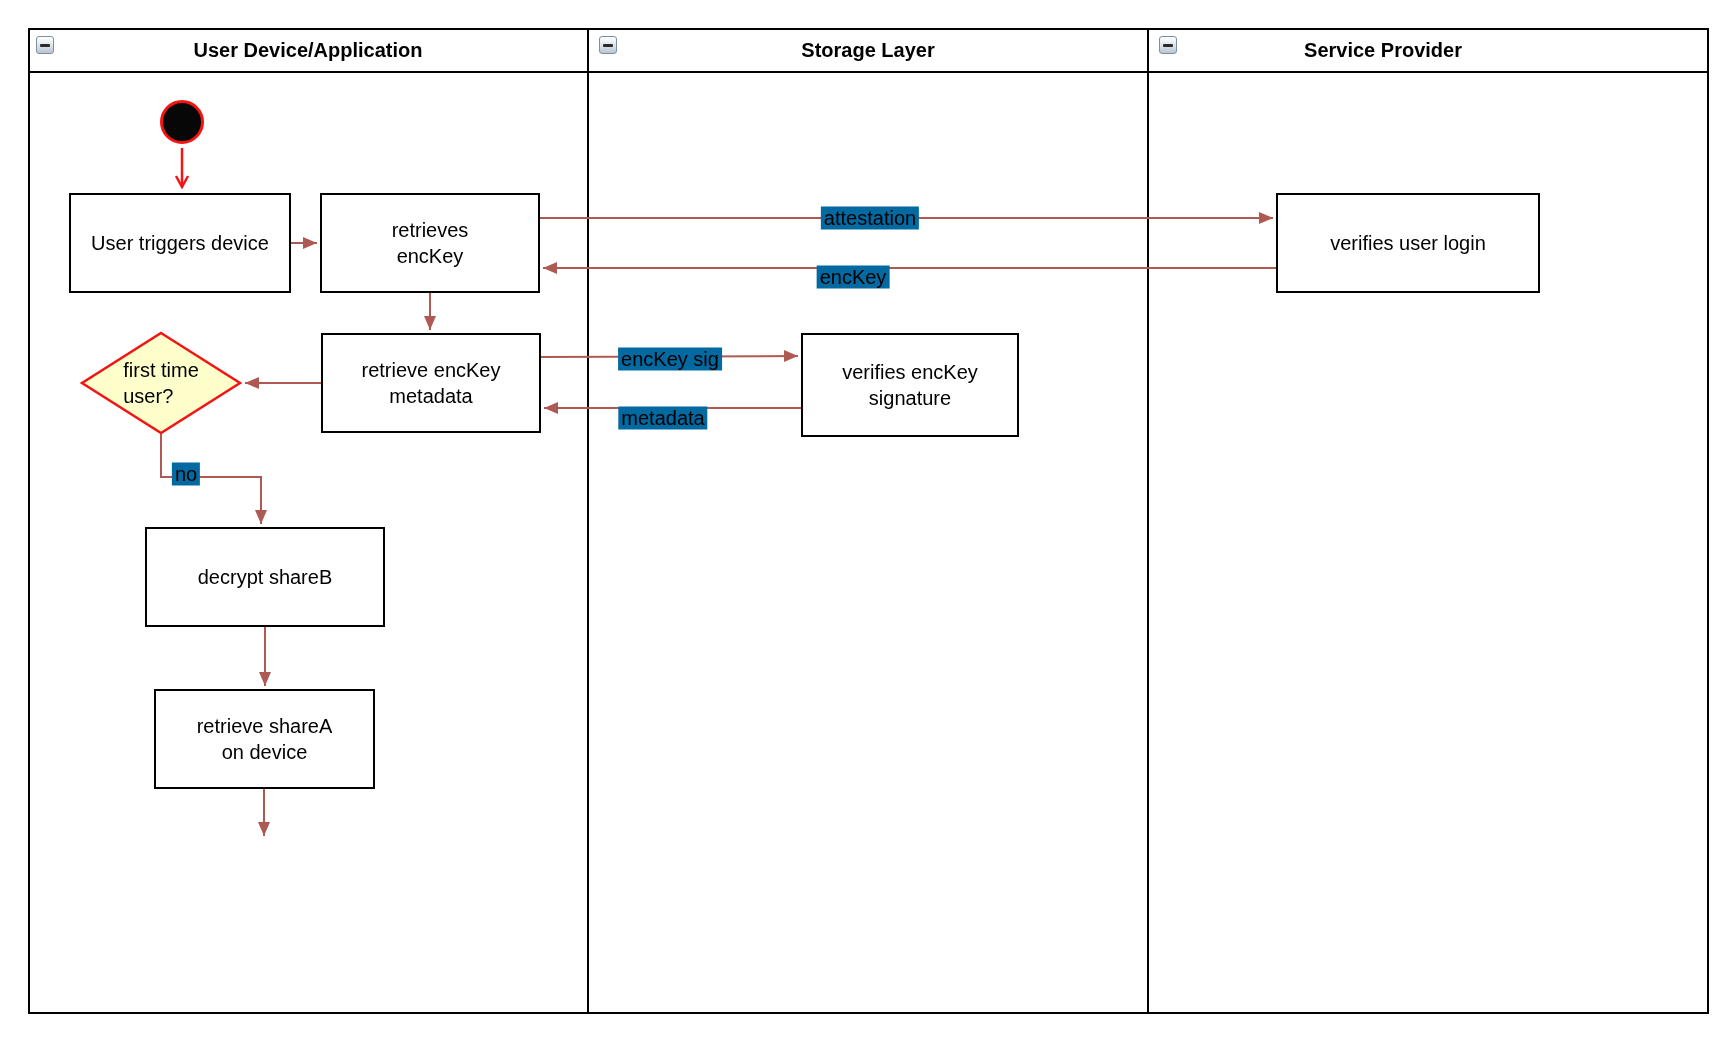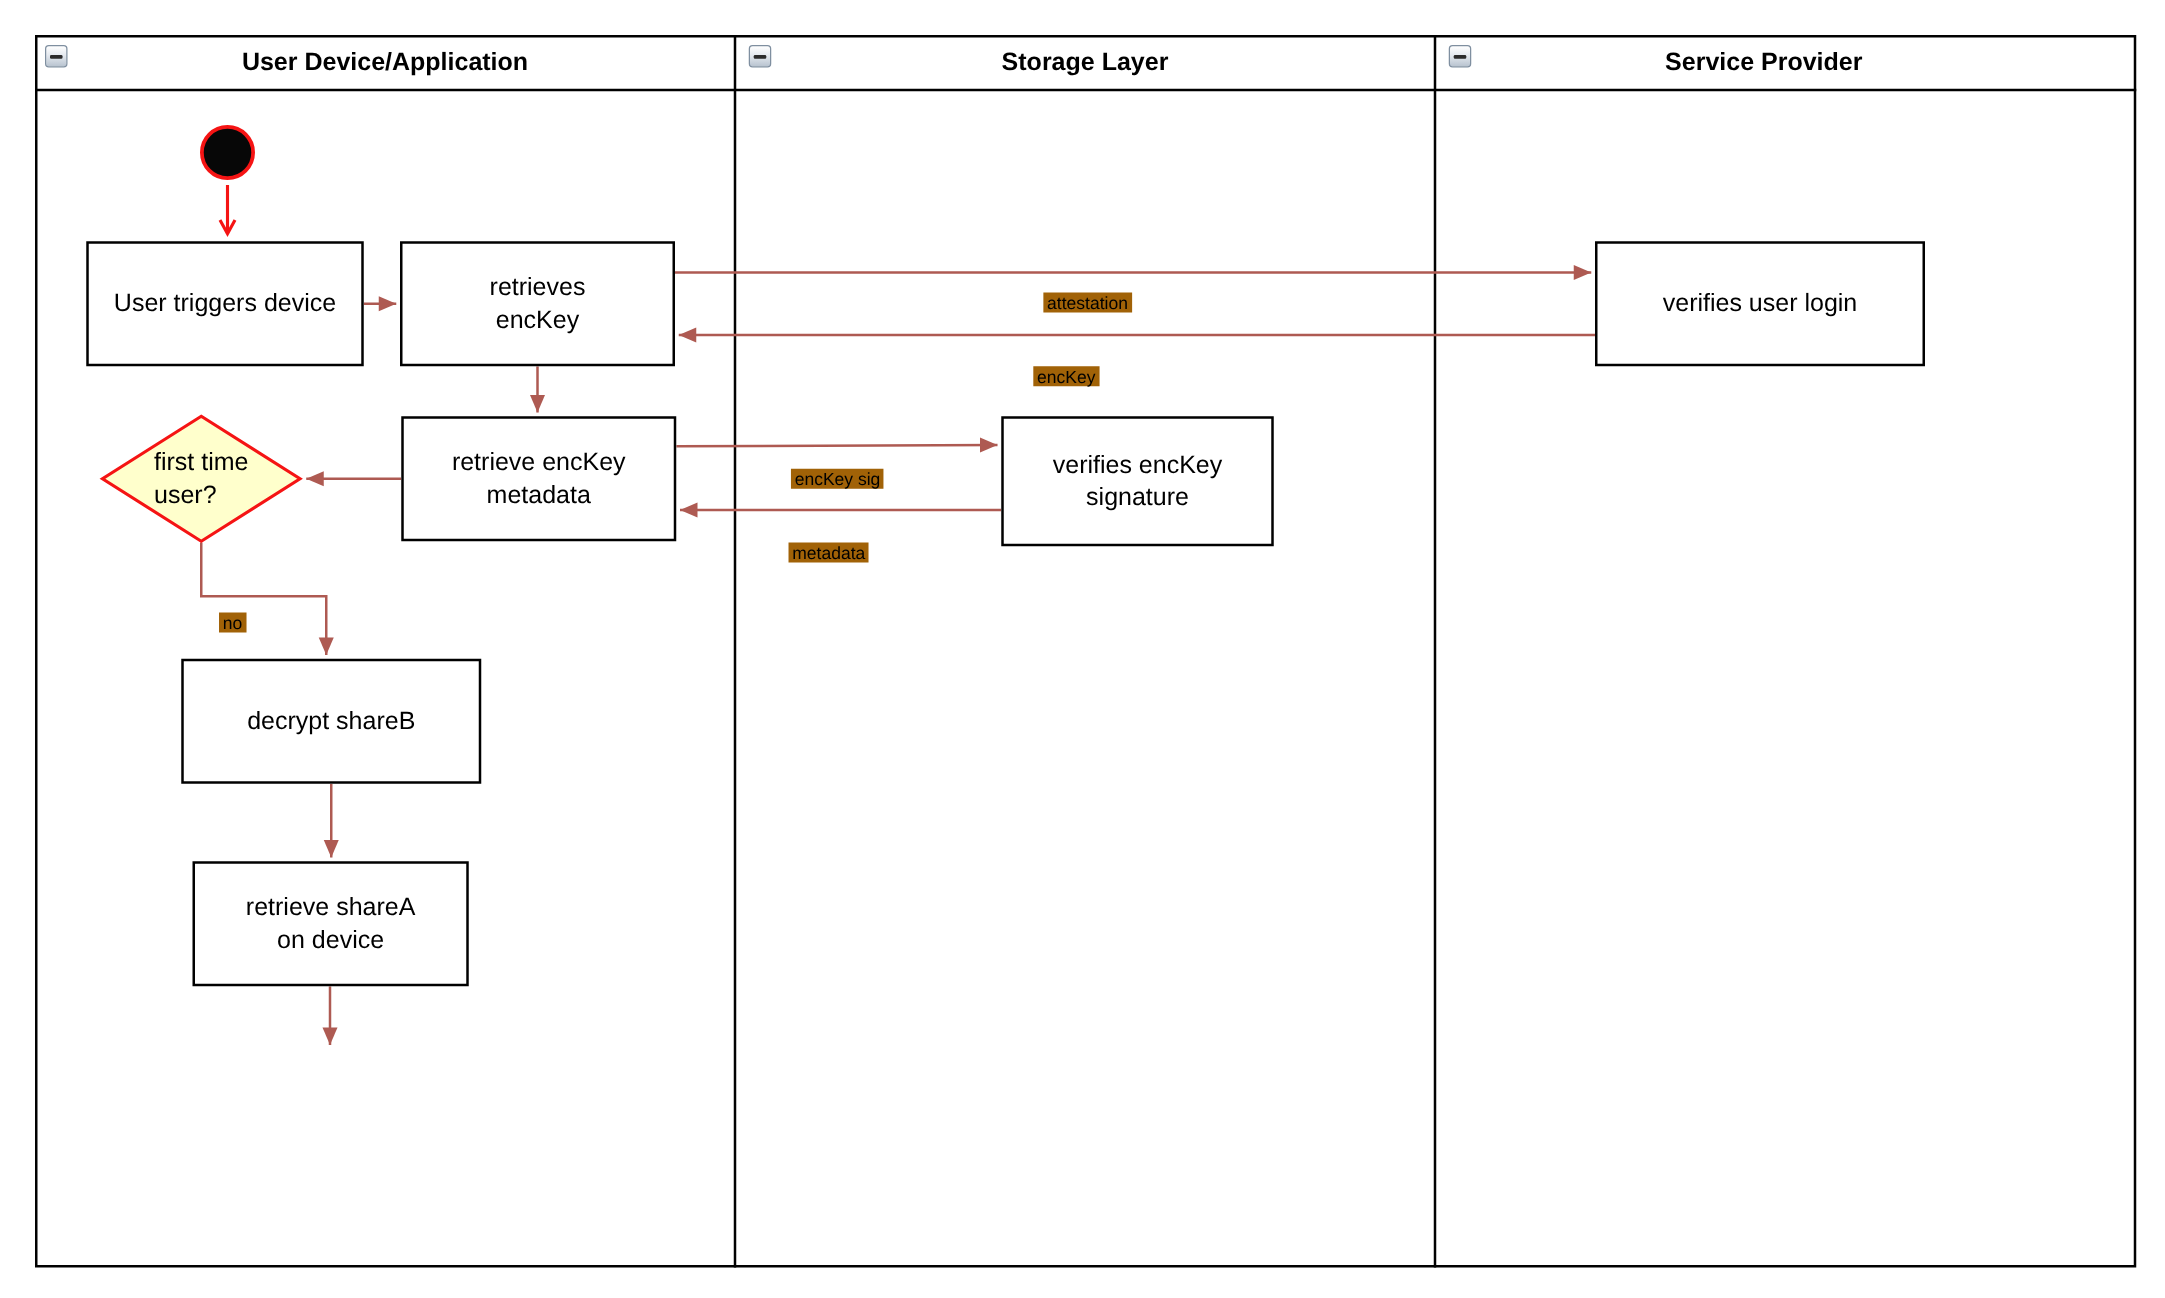--- a/index.html
+++ b/index.html
@@ -11,21 +11,21 @@
   .frame{position:absolute;left:28px;top:28px;width:1681px;height:986px;
     border:2px solid #000;box-sizing:border-box;background:transparent;}
   .vline{position:absolute;top:28px;width:2px;height:986px;background:#000;}
   #vline-1{left:587px;} #vline-2{left:1147px;}
   .header-sep{position:absolute;left:28px;top:71px;width:1681px;height:2px;background:#000;}
   
   .lane-title{position:absolute;top:28px;height:44px;line-height:44px;
     text-align:center;font-weight:bold;font-size:20px;}
   #title-1{left:30px;width:556px;}
   #title-2{left:590px;width:556px;}
-  #title-3{left:1150px;width:466px;margin-left:28px;}
+  #title-3{left:1150px;width:466px;}
   
   .collapse-btn{position:absolute;width:18px;height:18px;box-sizing:border-box;
     border:1px solid #7f8fa0;border-radius:3px;
     background:linear-gradient(180deg,#ffffff 0%,#e4e9ef 45%,#b9c4d0 100%);
     display:flex;align-items:center;justify-content:center;cursor:pointer;}
   .collapse-btn .minus{width:10px;height:3px;background:#2b2b2b;border-radius:1px;}
   #collapse-1{left:36px;top:36px;} #collapse-2{left:599px;top:36px;} #collapse-3{left:1159px;top:36px;}
   
   .node{position:absolute;background:#fff;border:2px solid #000;box-sizing:border-box;
     display:flex;align-items:center;justify-content:center;text-align:center;
@@ -42,22 +42,22 @@
   #n-start{position:absolute;left:160px;top:100px;width:38px;height:38px;
     background:#070707;border:3px solid #f51414;border-radius:50%;}
   
   #n-diamond{position:absolute;left:79px;top:331px;width:164px;height:104px;}
   #n-diamond .label{position:absolute;left:0;top:0;right:0;bottom:0;
     display:flex;align-items:center;justify-content:center;text-align:left;
     font-size:20px;line-height:1.3;white-space:pre-line;}
   
   #edges{position:absolute;left:0;top:0;width:1732px;height:1038px;pointer-events:none;}
   
-  .edge-label{position:absolute;transform:translate(-50%,-50%);background:#a16207;
-    padding:0 3px;font-size:14px;white-space:nowrap;margin-top:24px;}
+  .edge-label{position:absolute;transform:translate(-50%,-50%);background:#0369a1;
+    padding:0 3px;font-size:20px;white-space:nowrap;}
   #lbl-attestation{left:870px;top:218px;}
   #lbl-enckey{left:853px;top:277px;}
   #lbl-enckeysig{left:670px;top:359px;}
   #lbl-metadata{left:663px;top:418px;}
   #lbl-no{left:186px;top:474px;}
 </style>
 </head>
 <body>
 
 <div id="canvas">

